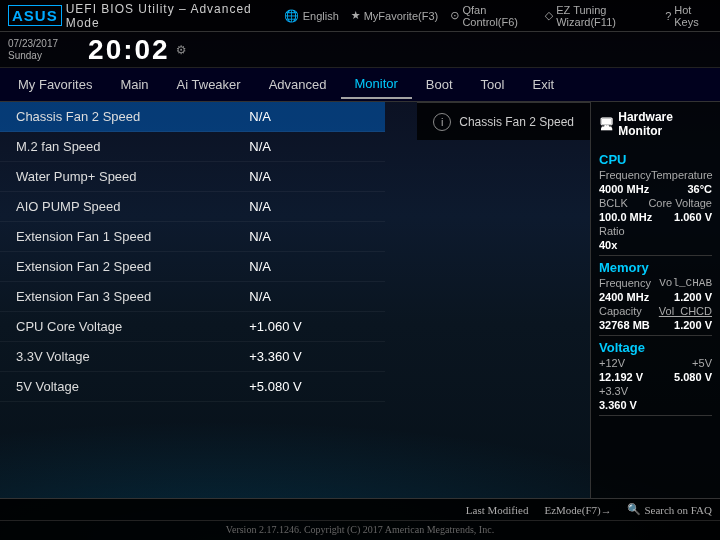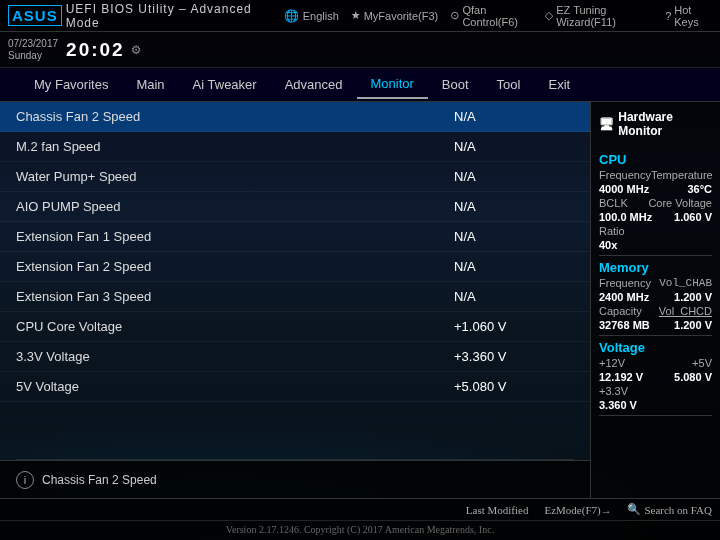--- a/index.html
+++ b/index.html
@@ -89,40 +89,41 @@
     }
 
     .date-small {
       font-size: 10px;
       color: #aaa;
       line-height: 1.2;
       margin-right: 4px;
     }
 
     .time-large {
-      font-size: 19px;
+      font-size: 28px;
       font-weight: bold;
       color: #fff;
       letter-spacing: 2px;
+      margin-left: 22px;
     }
 
     .gear-icon {
       color: #888;
       font-size: 12px;
       margin-left: 2px;
     }
 
     
     .nav-tabs {
       background: rgba(0,0,30,0.9);
       display: flex;
       align-items: center;
       height: 34px;
       border-bottom: 1px solid #333;
-      padding: 0 20px;
+      padding: 0 4px;
     }
 
     .nav-tab {
       padding: 6px 14px;
       color: #ccc;
       font-size: 13px;
       cursor: pointer;
       border: none;
       background: none;
       position: relative;
@@ -138,21 +139,21 @@
     .main-area {
       display: flex;
       flex: 1;
       overflow: hidden;
     }
 
     
     .left-panel {
       flex: 1;
       display: flex;
-      flex-direction: column;
+      flex-direction: row;
       overflow: hidden;
     }
 
     .monitor-table {
       flex: 1;
       overflow: hidden;
     }
 
     .table-row {
       display: flex;

